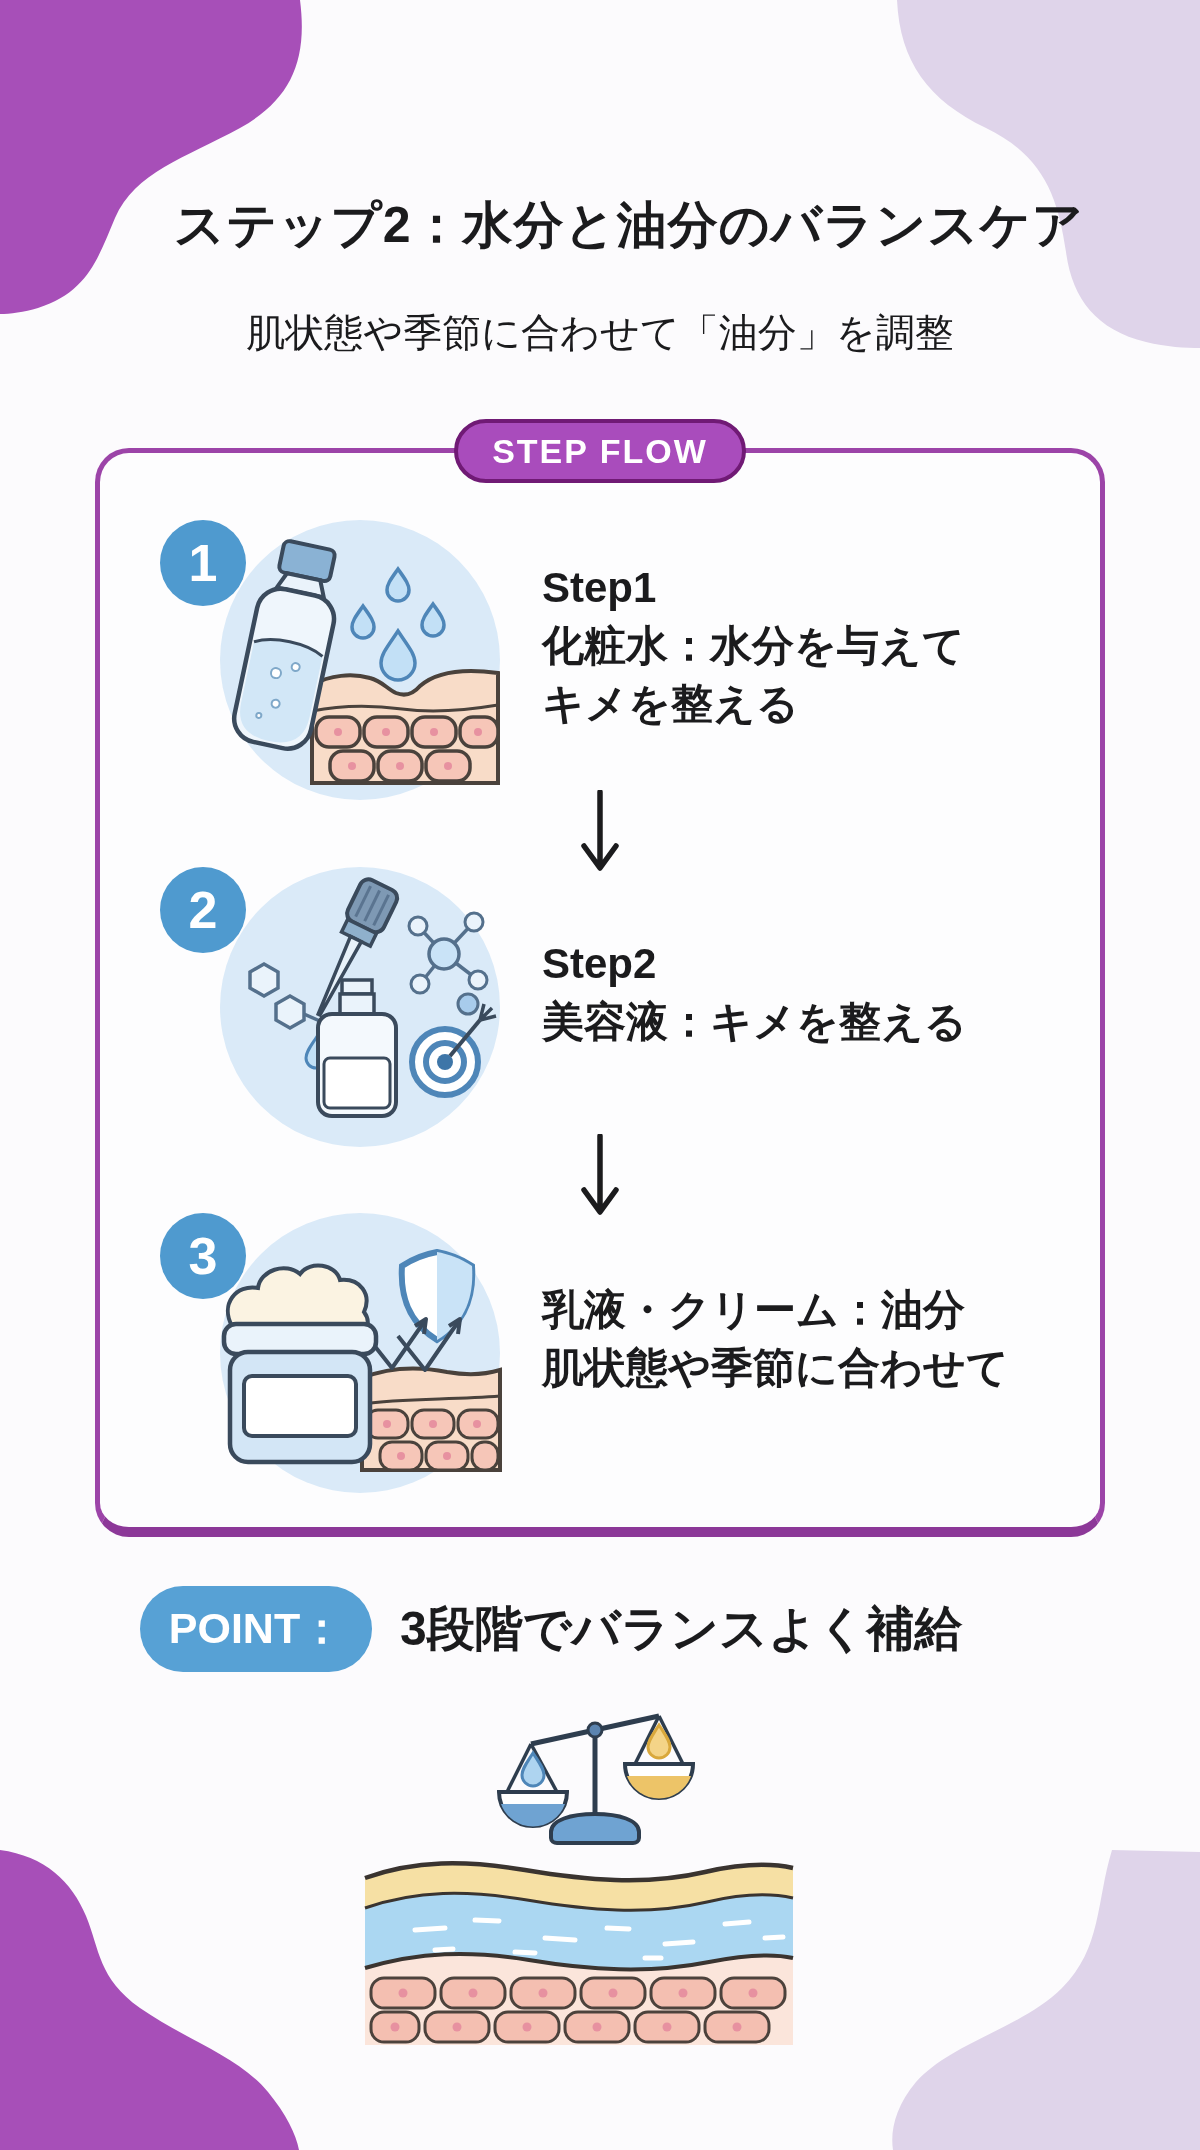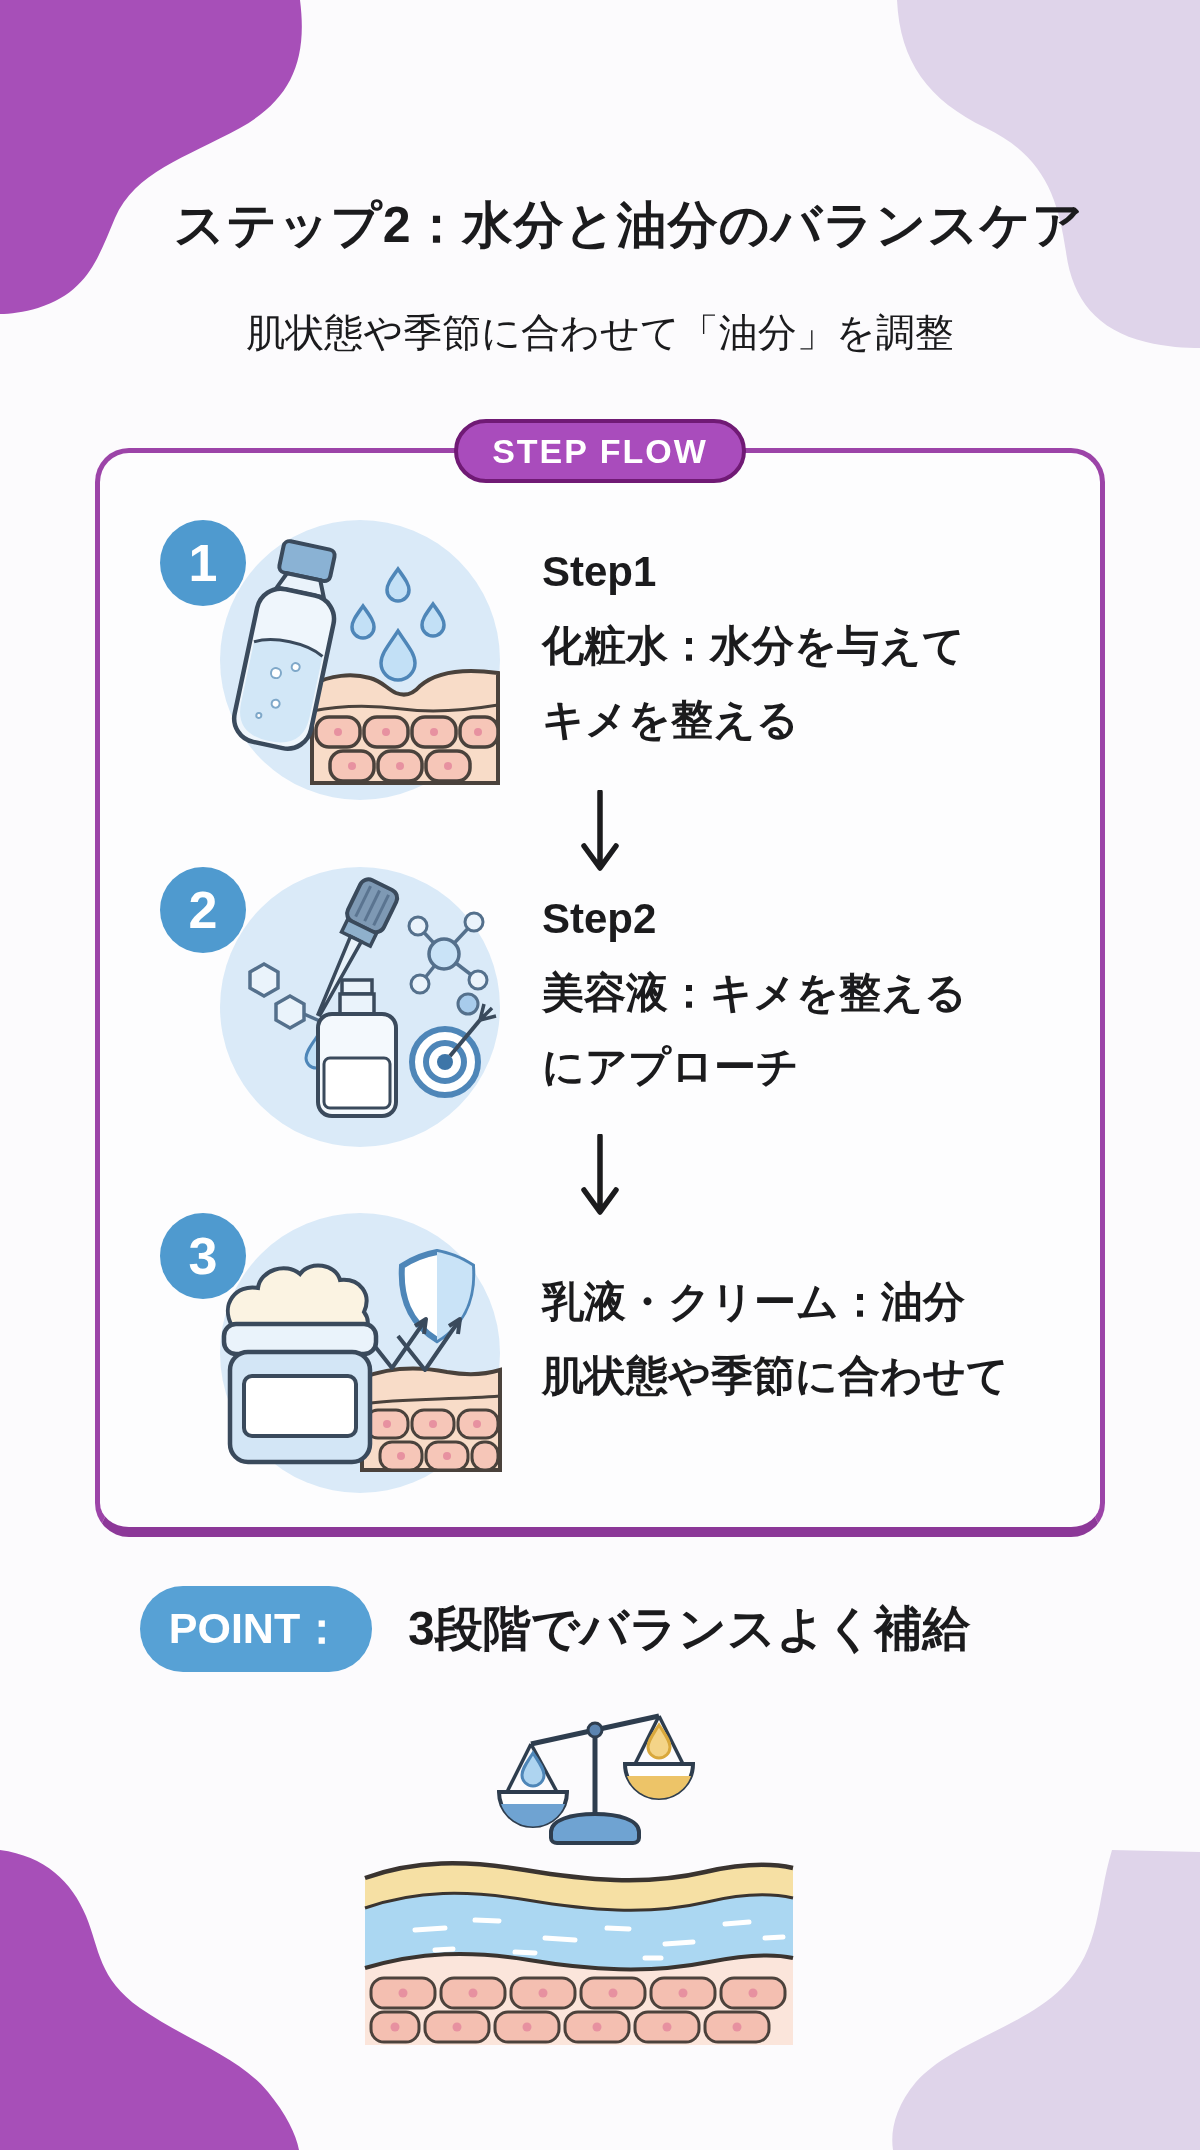--- a/index.html
+++ b/index.html
@@ -20,24 +20,24 @@
     color:#FFFFFF;font-size:34px;font-weight:800;letter-spacing:2px;
     display:flex;align-items:center;justify-content:center;box-sizing:border-box;}
   .step-row{position:absolute;left:0;width:100%;height:290px;display:flex;}
   .row1{top:62px}.row2{top:409px}.row3{top:755px}
   .icon-wrap{position:relative;margin-left:112px;width:290px;height:290px;flex:none;}
   .icon-wrap svg{position:absolute;left:0;top:0;}
   .num-badge{position:absolute;left:-52px;top:5px;width:86px;height:86px;border-radius:50%;
     background:#4F9ACF;color:#fff;font-size:52px;font-weight:800;
     display:flex;align-items:center;justify-content:center;z-index:2;}
   .step-text{margin-left:40px;display:flex;flex-direction:column;justify-content:center;
-    padding-bottom:28px;font-size:42px;line-height:58px;font-weight:800;gap:16px;}
+    padding-bottom:28px;font-size:42px;line-height:58px;font-weight:800;}
   .flow-arrow{position:absolute;left:478px;width:44px;height:86px;}
   .arrow1{top:337px}.arrow2{top:681px}
-  .point-row{position:absolute;left:140px;top:1586px;height:86px;display:flex;align-items:center;gap:8px;}
+  .point-row{position:absolute;left:140px;top:1586px;height:86px;display:flex;align-items:center;}
   .point-pill{width:232px;height:86px;border-radius:43px;background:#57A1D5;color:#fff;
     font-size:43px;font-weight:800;display:flex;align-items:center;justify-content:center;flex:none;}
   .point-text{margin-left:28px;font-size:48px;font-weight:800;white-space:nowrap;}
   .bottom-ill{position:absolute;left:345px;top:1700px;}
 </style>
 </head>
 <body>
 
 <div class="page">
 
@@ -166,21 +166,20 @@
           <circle cx="233" cy="200" r="33" fill="#FFFFFF" stroke="#4E86B8" stroke-width="6"></circle>
           <circle cx="233" cy="200" r="19" fill="#FFFFFF" stroke="#4E86B8" stroke-width="6"></circle>
           <circle cx="233" cy="200" r="8" fill="#3E76A8"></circle>
           <line x1="268" y1="158" x2="238" y2="194" stroke="#3A4A5C" stroke-width="4"></line>
           <path d="M268,158 L280,146 M268,158 L272,142 M268,158 L284,154" stroke="#3A4A5C" stroke-width="3.5" fill="none"></path>
         </svg>
       </div>
       <div class="step-text">
         <span>Step2</span>
         <span>美容液：キメを整える</span>
-        <span>にアプローチ</span>
       </div>
     </div>
 
     <svg class="flow-arrow arrow2" viewBox="0 0 44 86">
       <path d="M22,2 L22,72 M6,56 L22,78 L38,56" fill="none" stroke="#1B1B1D" stroke-width="5.5" stroke-linecap="round" stroke-linejoin="round"></path>
     </svg>
 
     <div class="step-row row3">
       <div class="icon-wrap">
         <div class="num-badge">

